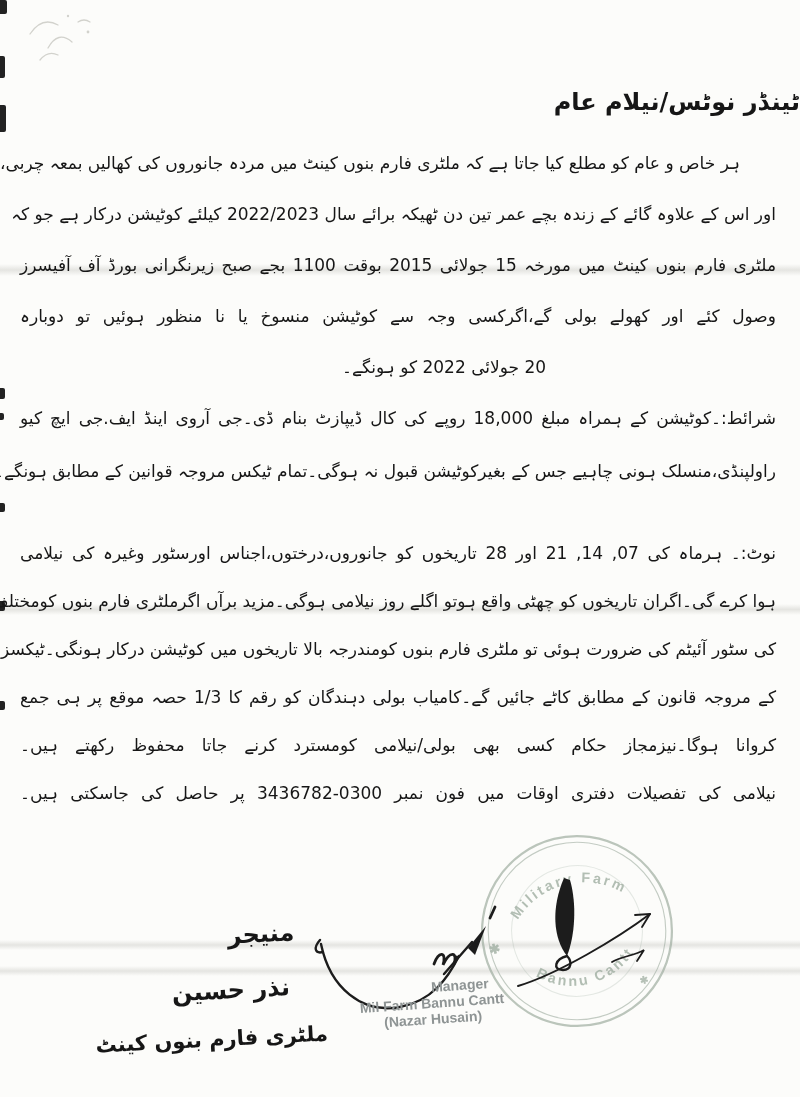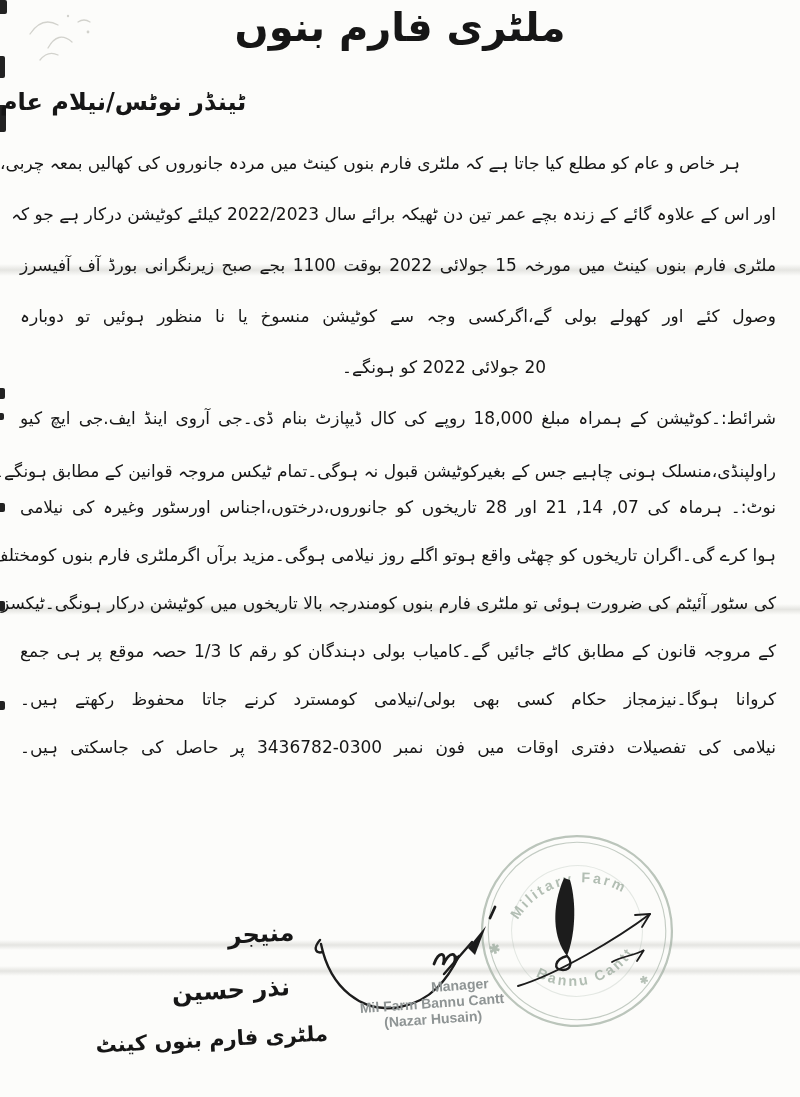--- a/index.html
+++ b/index.html
@@ -10,34 +10,34 @@
     font-family:"DejaVu Sans",sans-serif;
   }
   
   .band{position:absolute;left:0;width:100%;pointer-events:none;
     background:linear-gradient(to bottom,rgba(175,175,168,0),rgba(175,175,168,.30),rgba(175,175,168,0));}
   
   .edge-mark{position:absolute;left:0;background:#222;border-radius:0 2px 2px 0;}
   
   .hdr-title{position:absolute;top:4px;left:0;right:0;text-align:center;
     direction:rtl;font-size:40px;font-weight:bold;letter-spacing:0;}
-  .hdr-sub{position:absolute;top:88px;left:0;right:0;text-align:left;
+  .hdr-sub{position:absolute;top:88px;left:0;right:0;text-align:right;
     direction:rtl;font-size:24px;font-weight:bold;}
   
   .para{position:absolute;left:20px;right:24px;direction:rtl;}
   .ln{font-size:17px;text-align:justify;text-align-last:justify;
       overflow:visible;white-space:nowrap;}
   .p1 .ln{height:51px;line-height:51px;}
   .p2 .ln{height:53px;line-height:53px;}
   .p3 .ln{height:48px;line-height:48px;}
   .ind{padding-right:36px;}
   .tail{text-align:center;text-align-last:left;padding-left:322px;}
   .p1{top:138px;}
   .p2{top:392px;}
-  .p3{top:483px;}
+  .p3{top:529px;}
   
   .sig-ur{position:absolute;direction:rtl;text-align:center;transform:rotate(-3deg);
     font-weight:bold;white-space:nowrap;}
   .sig-role{left:213px;top:920px;width:96px;font-size:24px;}
   .sig-name{left:180px;top:976px;width:110px;font-size:24px;}
   .sig-org{left:118px;top:1027px;width:210px;font-size:21px;}
   
   .sig-print{position:absolute;left:322px;top:979px;width:220px;
     transform:rotate(-4deg);color:var(--print_gray,#8e9494);
     font-family:"Liberation Sans",sans-serif;font-weight:bold;
@@ -74,27 +74,26 @@
     <g stroke="#b0b0a8" stroke-width="1.3" fill="none" stroke-linecap="round">
       <path d="M 14,32 q 12,-18 28,-9"></path>
       <path d="M 32,46 q 10,-18 24,-6"></path>
       <path d="M 24,58 q 8,-10 18,-5"></path>
       <path d="M 62,20 q 6,-4 12,0"></path>
     </g>
     <circle cx="72" cy="30" r="1.4" fill="#b0b0a8"></circle>
     <circle cx="52" cy="14" r="1.2" fill="#b0b0a8"></circle>
   </svg>
 
-  <div class="hdr-title">ملٹری فارم بنوں</div>
   <div class="hdr-sub">ٹینڈر نوٹس/نیلام عام</div>
 
   <div class="para p1">
     <div class="ln ind">ہر خاص و عام کو مطلع کیا جاتا ہے کہ ملٹری فارم بنوں کینٹ میں مردہ جانوروں کی کھالیں بمعہ چربی،ہڈی</div>
     <div class="ln">اور اس کے علاوہ گائے کے زندہ بچے عمر تین دن ٹھیکہ برائے سال 2022/2023 کیلئے کوٹیشن درکار ہے جو کہ</div>
-    <div class="ln">ملٹری فارم بنوں کینٹ میں مورخہ 15 جولائی 2022 بوقت 1100 بجے صبح زیرنگرانی بورڈ آف آفیسرز</div>
+    <div class="ln">ملٹری فارم بنوں کینٹ میں مورخہ 15 جولائی 2015 بوقت 1100 بجے صبح زیرنگرانی بورڈ آف آفیسرز</div>
     <div class="ln">وصول کئے اور کھولے بولی گے،اگرکسی وجہ سے کوٹیشن منسوخ یا نا منظور ہوئیں تو دوبارہ</div>
     <div class="ln tail">20 جولائی 2022 کو ہونگے۔</div>
   </div>
 
   <div class="para p2">
     <div class="ln">شرائط:۔کوٹیشن کے ہمراہ مبلغ 18,000 روپے کی کال ڈیپازٹ بنام ڈی۔جی آروی اینڈ ایف.جی ایچ کیو</div>
     <div class="ln">راولپنڈی،منسلک ہونی چاہیے جس کے بغیرکوٹیشن قبول نہ ہوگی۔تمام ٹیکس مروجہ قوانین کے مطابق ہونگے۔</div>
   </div>
 
   <div class="para p3">

